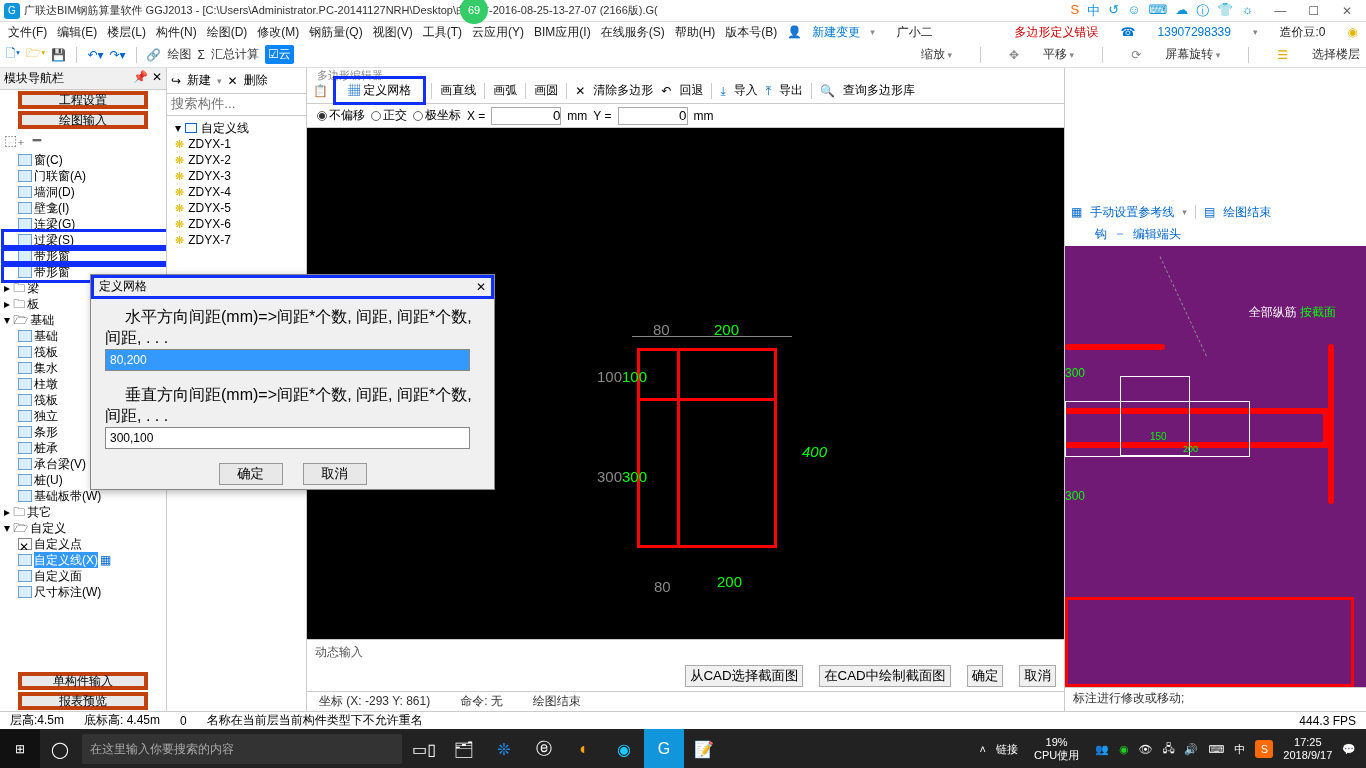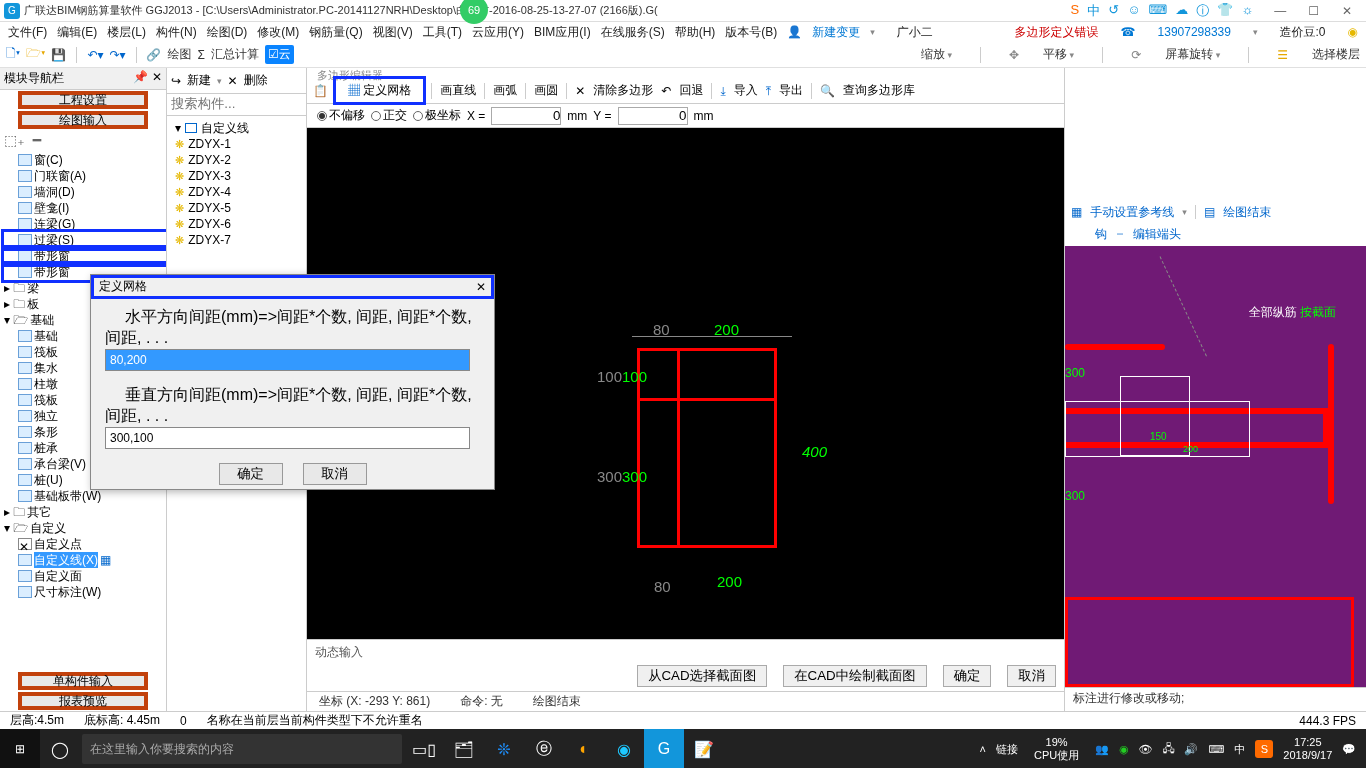--- a/index.html
+++ b/index.html
@@ -48,21 +48,21 @@
 .ctoolbar .hl { outline:3px solid #1030ff; padding:3px 12px; }
 .coordrow { height:24px; display:flex; align-items:center; gap:6px; padding:0 10px; border-bottom:1px solid #ccc; }
 .coordrow input[type=text] { width:70px; height:18px; text-align:right; border:1px solid #aaa; }
 .radio { display:flex; align-items:center; gap:2px; }
 .radio .dot { width:10px;height:10px;border:1px solid #666;border-radius:50%; display:inline-block; }
 .radio.sel .dot::after { content:""; display:block; width:6px;height:6px;background:#333;border-radius:50%; margin:1px; }
 
 .blackcanvas { flex:1; background:#000; position:relative; }
 .dynrow { height:22px; display:flex; align-items:flex-end; padding:0 8px; border-top:1px solid #ccc; color:#555; }
 .btnrow { height:30px; display:flex; align-items:center; gap:16px; padding:0 8px; justify-content:flex-end; }
-.btnrow button { height:22px; padding:0 10px; background:#f0f0f0; border:1px solid #aaa; }
+.btnrow button { height:22px; padding:0 4px; background:#f0f0f0; border:1px solid #aaa; }
 .statusrow { height:20px; display:flex; align-items:center; gap:30px; padding:0 12px; border-top:1px solid #ccc; color:#333; font-size:12px; }
 
 .rightpanel { width: 302px; border-left:1px solid #ccc; display:flex; flex-direction:column; }
 .rtoolbar { height:28px; display:flex; align-items:center; gap:8px; padding:0 6px; }
 .rtoolbar span { color:#0066cc; font-size:12px; }
 .rtoolbar .sep { width:1px; height:14px; background:#ccc; }
 .rrow2 { height:20px; display:flex; gap:10px; padding:0 30px; color:#0066cc; font-size:12px; }
 .rblack { flex:1; background:#701a75; position:relative; }
 .rstatus { height:24px; padding:2px 8px; color:#333; border-top:1px solid #ccc; }
 

